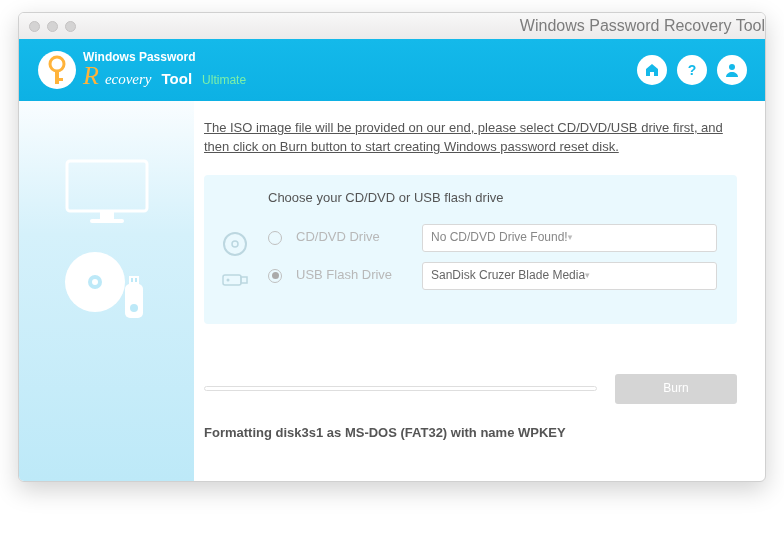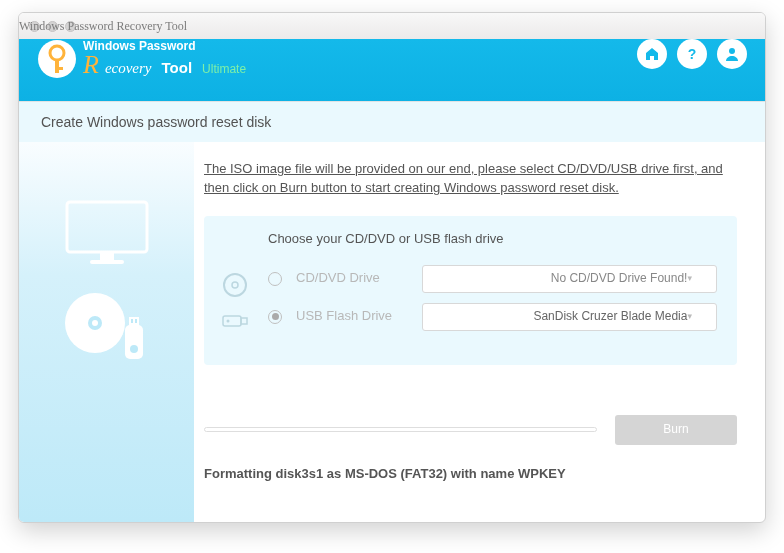--- a/index.html
+++ b/index.html
@@ -1,22 +1,22 @@
 <!DOCTYPE html>
 <html><head>
 <meta charset="utf-8">
 <style>
 * { margin: 0; padding: 0; box-sizing: border-box; font-family: -apple-system, BlinkMacSystemFont, "Segoe UI", Arial, sans-serif; }
 body { background: #fff; width: 784px; height: 553px; overflow: hidden; }
 .window { width: 748px; margin: 12px auto; border: 1px solid #d0d0d0; border-radius: 6px; box-shadow: 0 8px 24px rgba(0,0,0,0.18); background: #fff; overflow: hidden; }
 .titlebar { height: 26px; background: linear-gradient(#f8f8f8,#eceaea); display: flex; align-items: center; padding: 0 10px; position: relative; }
 .traffic { display: flex; gap: 7px; }
 .dot { width: 11px; height: 11px; border-radius: 50%; background: #d4d3d3; border: 0.5px solid #c5c3c3; }
-.title { position: absolute; left: 0; right: 0; text-align: left; font-size: 12px; color: #7c7c7c; font-weight: 500; pointer-events: none; font-family: Liberation Serif, serif; }
-.header { height: 62px; background: linear-gradient(#14b9ea,#0db1e4); display: flex; align-items: flex-start; padding: 0 18px; justify-content: space-between; }
+.title { position: absolute; left: 0; right: 0; text-align: right; font-size: 16px; color: #7c7c7c; font-weight: 500; pointer-events: none; }
+.header { height: 62px; background: linear-gradient(#14b9ea,#0db1e4); display: flex; align-items: center; padding: 0 18px; justify-content: space-between; }
 .logo { display: flex; align-items: center; gap: 6px; }
 .logo-icon { width: 40px; height: 40px; }
 .logo-text { display: flex; flex-direction: column; line-height: 1; }
 .logo-top { color: #fff; font-size: 12px; font-weight: 600; }
 .logo-bot { display: flex; align-items: baseline; gap: 6px; }
 .logo-bot .r { color: #ffb33a; font-family: Georgia, serif; font-size: 26px; font-style: italic; font-weight: 500; }
 .logo-bot .ecov { color: #fff; font-family: Georgia, serif; font-size: 15px; font-style: italic; }
 .logo-bot .tool { color: #fff; font-size: 15px; font-weight: 700; margin-left: 4px; }
 .logo-bot .ult { color: #7df0a8; font-size: 12px; margin-left: 4px; }
 .hdr-icons { display: flex; gap: 10px; }
@@ -29,21 +29,21 @@
 .main { flex: 1; padding: 18px 28px 20px 10px; color: #555; font-size: 13px; line-height: 1.45; }
 .desc { margin-bottom: 18px; text-decoration: underline; }
 .panel { background: #eaf9fe; border-radius: 4px; padding: 14px 20px 24px 10px; display: flex; gap: 12px; }
 .panel-icons { width: 42px; display: flex; flex-direction: column; align-items: center; padding-top: 42px; gap: 16px; }
 .panel-body { flex: 1; }
 .panel-title { font-size: 13px; color: #555; margin-bottom: 16px; }
 .drive-row { display: flex; align-items: center; gap: 14px; margin: 10px 0; }
 .radio { width: 14px; height: 14px; border-radius: 50%; border: 1.5px solid #c0c0c0; display: inline-flex; align-items: center; justify-content: center; flex-shrink: 0; }
 .radio.sel::after { content: ''; width: 7px; height: 7px; border-radius: 50%; background: #aaa; }
 .radio-label { font-size: 13px; color: #b8b8b8; width: 112px; }
-.select { flex: 1; height: 28px; background: #fff; border: 1px solid #d8d8d8; border-radius: 3px; display: flex; align-items: center; justify-content: flex-end; padding: 0 24px; font-size: 12px; color: #666; }
+.select { flex: 1; height: 28px; background: #fff; border: 1px solid #d8d8d8; border-radius: 3px; display: flex; align-items: center; justify-content: flex-start; padding: 0 8px; font-size: 12px; color: #666; }
 .select .chev { color: #bbb; font-size: 9px; }
 .select.dis { color: #888; }
 .progress-row { display: flex; align-items: center; gap: 18px; margin-top: 50px; }
 .progress { flex: 1; height: 5px; background: #fff; border: 1px solid #dedede; border-radius: 3px; }
 .burn-btn { width: 122px; height: 30px; background: #d5d5d5; color: #fff; border-radius: 3px; display: flex; align-items: center; justify-content: center; font-size: 12px; }
 .status { margin-top: 20px; font-size: 13px; color: #555; font-weight: bold; }
 </style>
 </head>
 <body>
 
@@ -88,21 +88,20 @@
       </div>
       <div class="hdr-btn">
         <svg width="16" height="16" viewBox="0 0 16 16">
             <circle cx="8" cy="5" r="3" fill="#14b9ea"></circle>
             <path fill="#14b9ea" d="M2 15c0-3 3-5 6-5s6 2 6 5z"></path>
           </svg>
       </div>
     </div>
   </div>
 
-  <div class="subtitle">Create Windows password reset disk</div>
 
   <div class="content">
     <div class="sidebar">
       <svg class="monitor" viewBox="0 0 90 70">
         <rect x="5" y="5" width="80" height="50" rx="3" fill="none" stroke="#fff" stroke-width="3"></rect>
         <rect x="38" y="55" width="14" height="8" fill="#fff"></rect>
         <rect x="28" y="63" width="34" height="4" rx="2" fill="#fff"></rect>
       </svg>
       <svg class="dvd-usb" viewBox="0 0 100 80">
         <circle cx="38" cy="36" r="30" fill="#fff"></circle>

